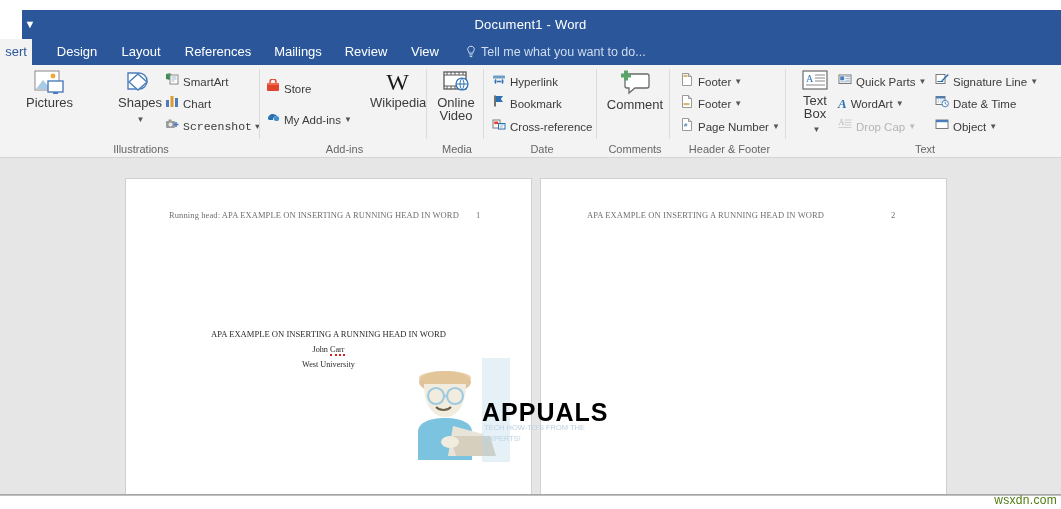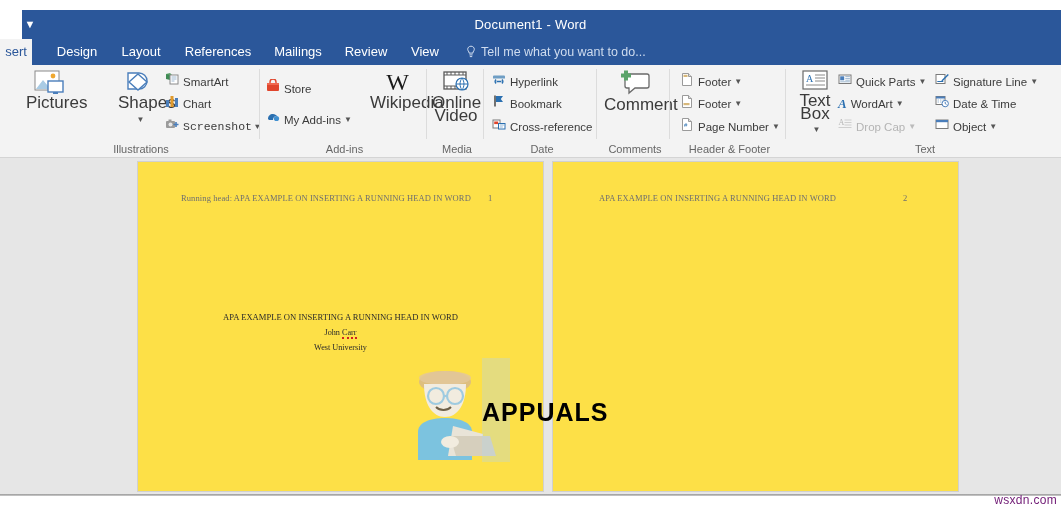--- a/index.html
+++ b/index.html
@@ -58,43 +58,42 @@
   }
   .grp-label{
     position:absolute;bottom:2px;left:0;width:100%;
     text-align:center;font-size:11px;color:#666666;
   }
 
   .bigbtn{
     position:absolute;top:4px;text-align:center;cursor:default;
   }
   .bigbtn .ic{display:block;margin:0 auto 2px;}
-  .bigbtn .lbl{display:block;font-size:17px;color:#3b3b3b;line-height:12.5px;}
+  .bigbtn .lbl{display:block;font-size:13px;color:#3b3b3b;line-height:12.5px;}
 
   .smallbtn{
     position:absolute;height:18px;line-height:18px;cursor:default;white-space:nowrap;
     font-size:11.5px;color:#3b3b3b;
   }
   .smallbtn .si{
     display:inline-block;vertical-align:middle;margin-right:4px;
   }
   .smallbtn .st{display:inline-block;vertical-align:middle;}
   .smallbtn.disabled{color:#b4b4b4;}
   .car{font-size:8px;color:#555;vertical-align:middle;margin-left:3px;}
   .car.dis{color:#bbb;}
 
   
   .docarea{
     position:absolute;left:0;top:158px;width:1061px;height:337px;
     background:#e6e6e6;
   }
   .page{
-    position:absolute;top:4px;background:#fde047;
+    position:absolute;top:21px;background:#ffffff;
     box-shadow:0 0 0 1px #d0d0d0;
-    margin-left:12px;
   }
   #page1{left:126px;width:405px;height:329px;}
   #page2{left:541px;width:405px;height:329px;}
 
   .hdr{
     position:absolute;top:30px;height:12px;line-height:12px;
     font-family:"Liberation Serif", serif;font-size:8.5px;color:#6f6f6f;
     white-space:nowrap;letter-spacing:.1px;
   }
   .hdrnum{
@@ -132,21 +131,21 @@
     background:rgba(180,212,232,.35);
   }
 
   
   .statusbar{
     position:absolute;left:0;top:495px;width:1061px;height:14px;
     background:#ffffff;
   }
   .srcmark{
     position:absolute;right:4px;top:493px;
-    font-size:12px;color:#701a75;font-family:"Liberation Sans",sans-serif;
+    font-size:12px;color:#4d7c0f;font-family:"Liberation Sans",sans-serif;
     letter-spacing:.3px;
   }
   .shadowline{
     position:absolute;left:0;top:494px;width:1061px;height:2px;
     background:linear-gradient(to bottom,#9a9a9a,#cdcdcd);
   }
   .leftgutter{
     position:absolute;left:0;top:10px;width:22px;height:29px;background:#ffffff;
   }
 </style>
@@ -357,20 +356,21 @@
         <circle cx="38" cy="26" r="8" fill="none" stroke="#9fcbe0" stroke-width="2.2"></circle>
         <circle cx="57" cy="26" r="8" fill="none" stroke="#9fcbe0" stroke-width="2.2"></circle>
         <path d="M46 26h3" stroke="#9fcbe0" stroke-width="2.2"></path>
         <path d="M38 37c4 4 11 4 15 0" stroke="#6d6048" stroke-width="2" fill="none"></path>
         <path d="M20 90V62c0-9 11-14 27-14s27 5 27 14v28z" fill="#7cc3df"></path>
         <path d="M55 56l30 8v22H50z" fill="#e9e4d8"></path>
         <path d="M58 86h40l-6-20H52z" fill="#d6cfbd"></path>
         <ellipse cx="52" cy="72" rx="9" ry="6" fill="#f2ecdf"></ellipse>
       </svg>
       <div class="wm-text">APPUALS</div>
+      <div class="wm-tag">TECH HOW-TO'S FROM THE EXPERTS!</div>
     </div>
 
   </div>
 
   <div class="statusbar"></div>
   <div class="shadowline"></div>
   <div class="srcmark">wsxdn.com</div>
 
 </div>
 

